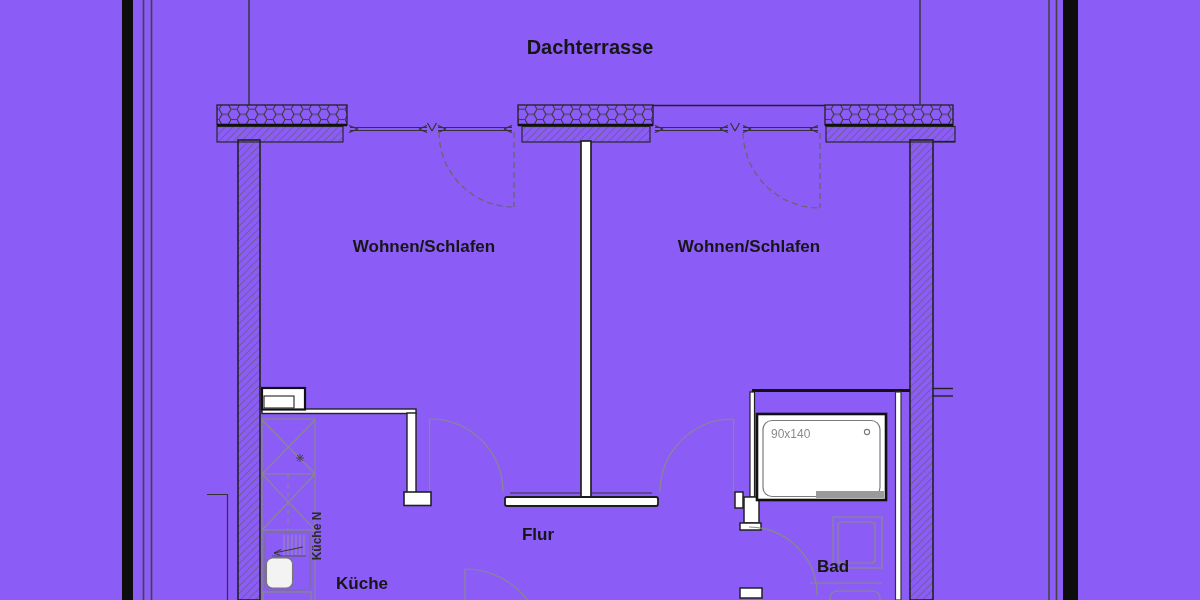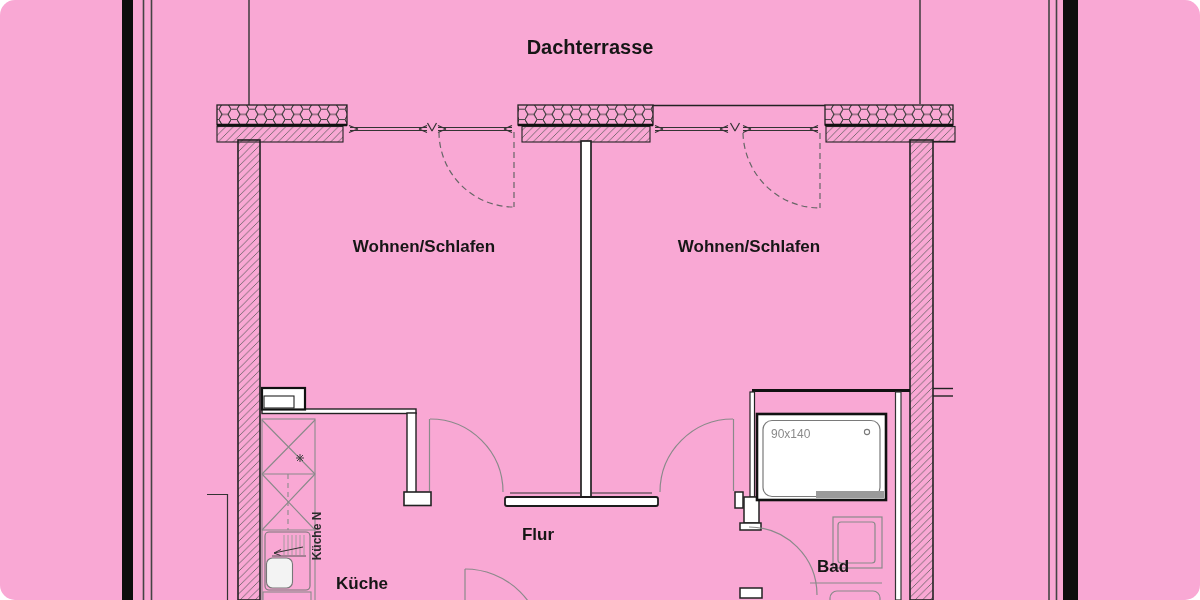--- a/index.html
+++ b/index.html
@@ -1,17 +1,17 @@
 <!DOCTYPE html>
 <html><head>
 <meta charset="utf-8">
 <style>
   html,body{margin:0;padding:0;background:#fff;}
-  .stage{position:relative;width:1200px;height:600px;background:#f9a8d4;overflow:hidden;
-         font-family:"Liberation Sans", sans-serif;border-radius:15px;}
+  .stage{position:relative;width:1200px;height:600px;background:#8b5cf6;overflow:hidden;
+         font-family:"Liberation Sans", sans-serif;}
   svg{display:block}
   text{font-family:"Liberation Sans","DejaVu Sans",sans-serif;}
   .room-label{font-size:17px;font-weight:bold;fill:#161616;}
   .big-label{font-size:20px;font-weight:bold;fill:#161616;}
   .small-label{font-size:12px;font-weight:bold;fill:#2b2b2b;}
   .dim-label{font-size:12px;font-weight:normal;fill:#8a8a8a;}
 </style>
 </head>
 <body>
 

